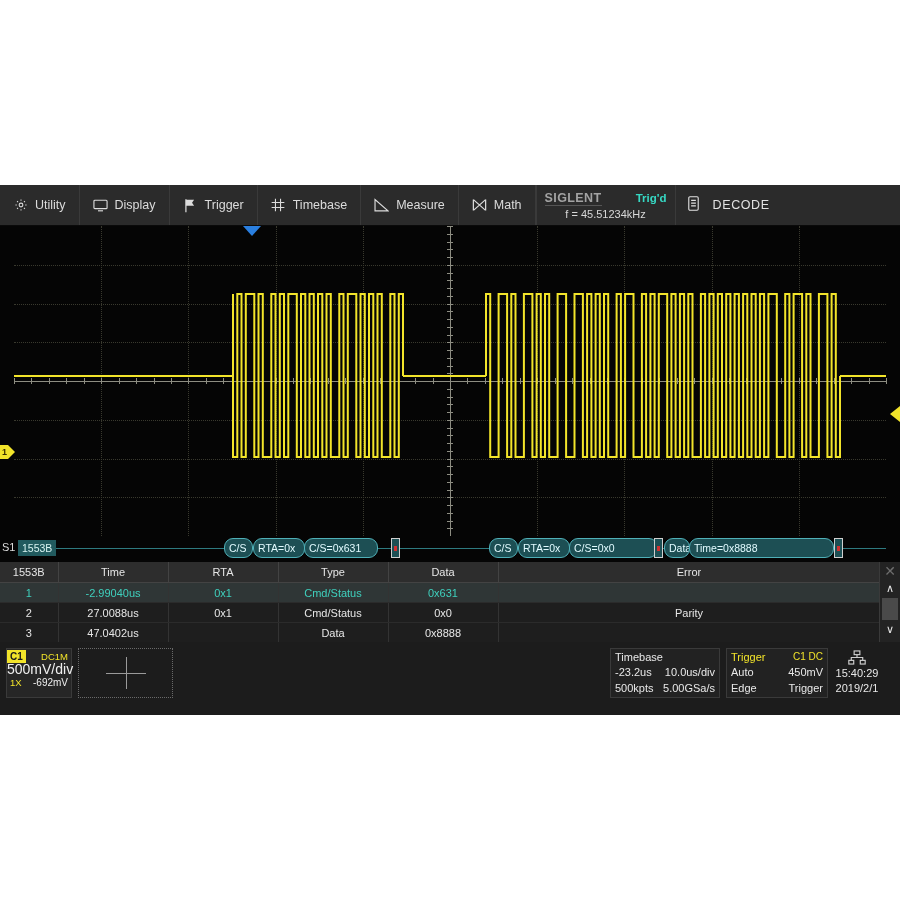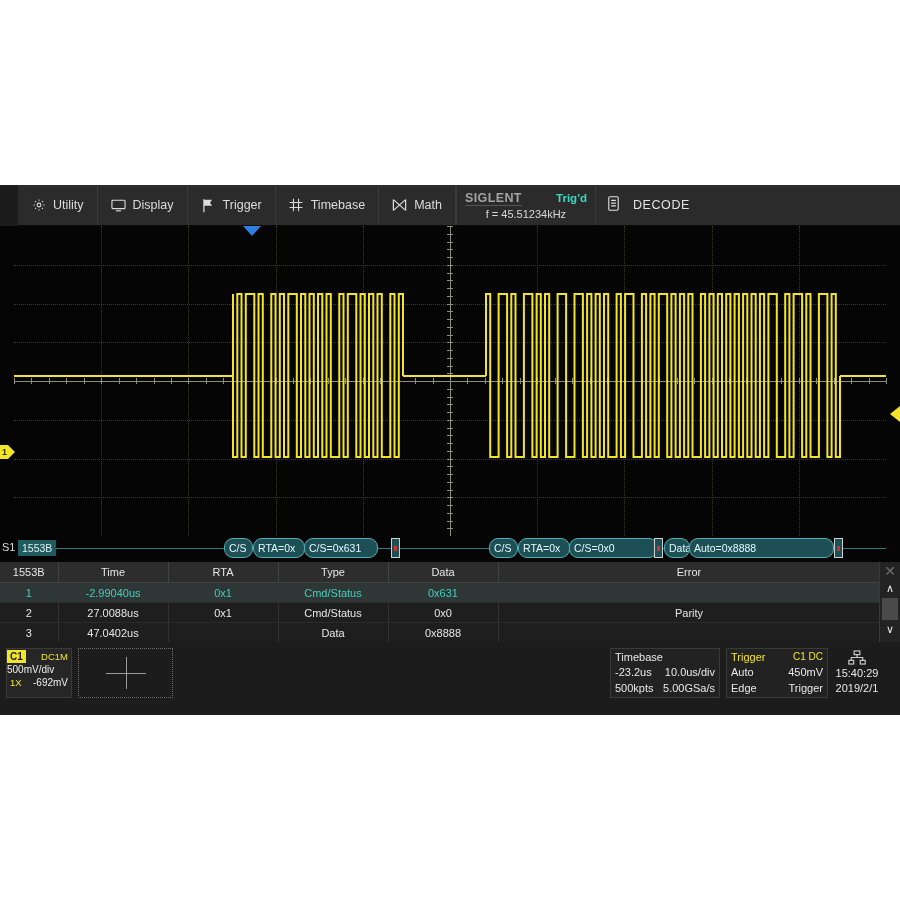--- a/index.html
+++ b/index.html
@@ -8,21 +8,20 @@
   #scope{
     position:absolute; left:0; top:185px; width:900px; height:530px;
     background:#1c1c1c; color:#e8e8e8; overflow:hidden;
   }
 
   
   .menubar{
     position:relative; height:40px; background:#2b2b2b;
     display:flex; align-items:stretch;
     border-bottom:1px solid #0a0a0a;
-    margin-left:18px;
   }
   .mitem{
     display:flex; align-items:center; gap:7px;
     padding:0 13px; font-size:12.5px; color:#dcdcdc;
     border-right:1px solid #3a3a3a; white-space:nowrap;
   }
   .mitem:first-child{border-left:none;}
   .mitem .glyph{display:inline-flex;width:15px;height:15px;align-items:center;justify-content:center;}
   .mitem svg{display:block;}
 
@@ -121,21 +120,21 @@
 
   
   .statusbar{position:relative;height:62px;background:#1c1c1c;}
   .chbox{
     position:absolute;left:6px;top:6px;width:66px;height:50px;
     background:#262626;border:1px solid #3a3a3a;box-sizing:border-box;
   }
   .chbox .r1{display:flex;justify-content:space-between;align-items:center;height:14px;}
   .chtag{background:#f2e42a;color:#1a1a1a;font-size:10px;font-weight:bold;padding:0 3px;line-height:13px;}
   .chcoup{font-size:9.5px;color:#f2e42a;padding-right:3px;}
-  .chline{font-size:10px;color:#efefef;padding-right:3px;line-height:13px;}
+  .chline{text-align:right;font-size:14px;color:#efefef;padding-right:3px;line-height:13px;}
   .chline3{display:flex;justify-content:space-between;align-items:center;line-height:13px;}
   .chx{font-size:9.5px;color:#f2e42a;padding-left:3px;}
 
   .cursbox{
     position:absolute;left:78px;top:6px;width:95px;height:50px;
     border:1px dotted #6a6a6a;box-sizing:border-box;
   }
   .cursbox .cx{position:absolute;left:50%;top:50%;transform:translate(-50%,-50%);}
   .cursbox .cx i{position:absolute;background:#9a9a9a;display:block;}
 
@@ -189,20 +188,28 @@
 
     <div class="mitem">
       <span class="glyph">
         <svg width="14" height="14" viewBox="0 0 22 22" fill="none" stroke="#dcdcdc" stroke-width="1.7">
           <path d="M7 1v20M15 1v20M1 7h20M1 15h20"></path>
         </svg>
       </span>
       <span>Timebase</span>
     </div>
 
+    <div class="mitem">
+      <span class="glyph">
+        <svg width="15" height="14" viewBox="0 0 22 20" fill="none" stroke="#dcdcdc" stroke-width="1.7">
+          <path d="M1.5 18.5h19L1.5 2z"></path>
+        </svg>
+      </span>
+      <span>Measure</span>
+    </div>
 
     <div class="mitem">
       <span class="glyph">
         <svg width="15" height="14" viewBox="0 0 22 20" fill="none" stroke="#dcdcdc" stroke-width="1.8">
           <path d="M2 2v16M20 2v16M2.5 2.5l17 15M19.5 2.5l-17 15"></path>
         </svg>
       </span>
       <span>Math</span>
     </div>
 
@@ -370,21 +377,21 @@
         <div class="pkt err" style="left:391px;width:9px">
           <i></i>
         </div>
         <div class="pkt round" style="left:489px;width:29px"><span>C/S</span></div>
         <div class="pkt round" style="left:518px;width:52px"><span>RTA=0x</span></div>
         <div class="pkt round" style="left:569px;width:89px"><span>C/S=0x0</span></div>
         <div class="pkt err" style="left:654px;width:9px">
           <i></i>
         </div>
         <div class="pkt round" style="left:664px;width:26px"><span>Data</span></div>
-        <div class="pkt round" style="left:689px;width:145px"><span>Auto=0x8888</span></div>
+        <div class="pkt round" style="left:689px;width:145px"><span>Time=0x8888</span></div>
         <div class="pkt err" style="left:834px;width:9px">
           <i></i>
         </div>
       </div>
   </div>
 
   <div class="tablewrap">
     <table class="dec">
       <colgroup>
         <col style="width:58px">

